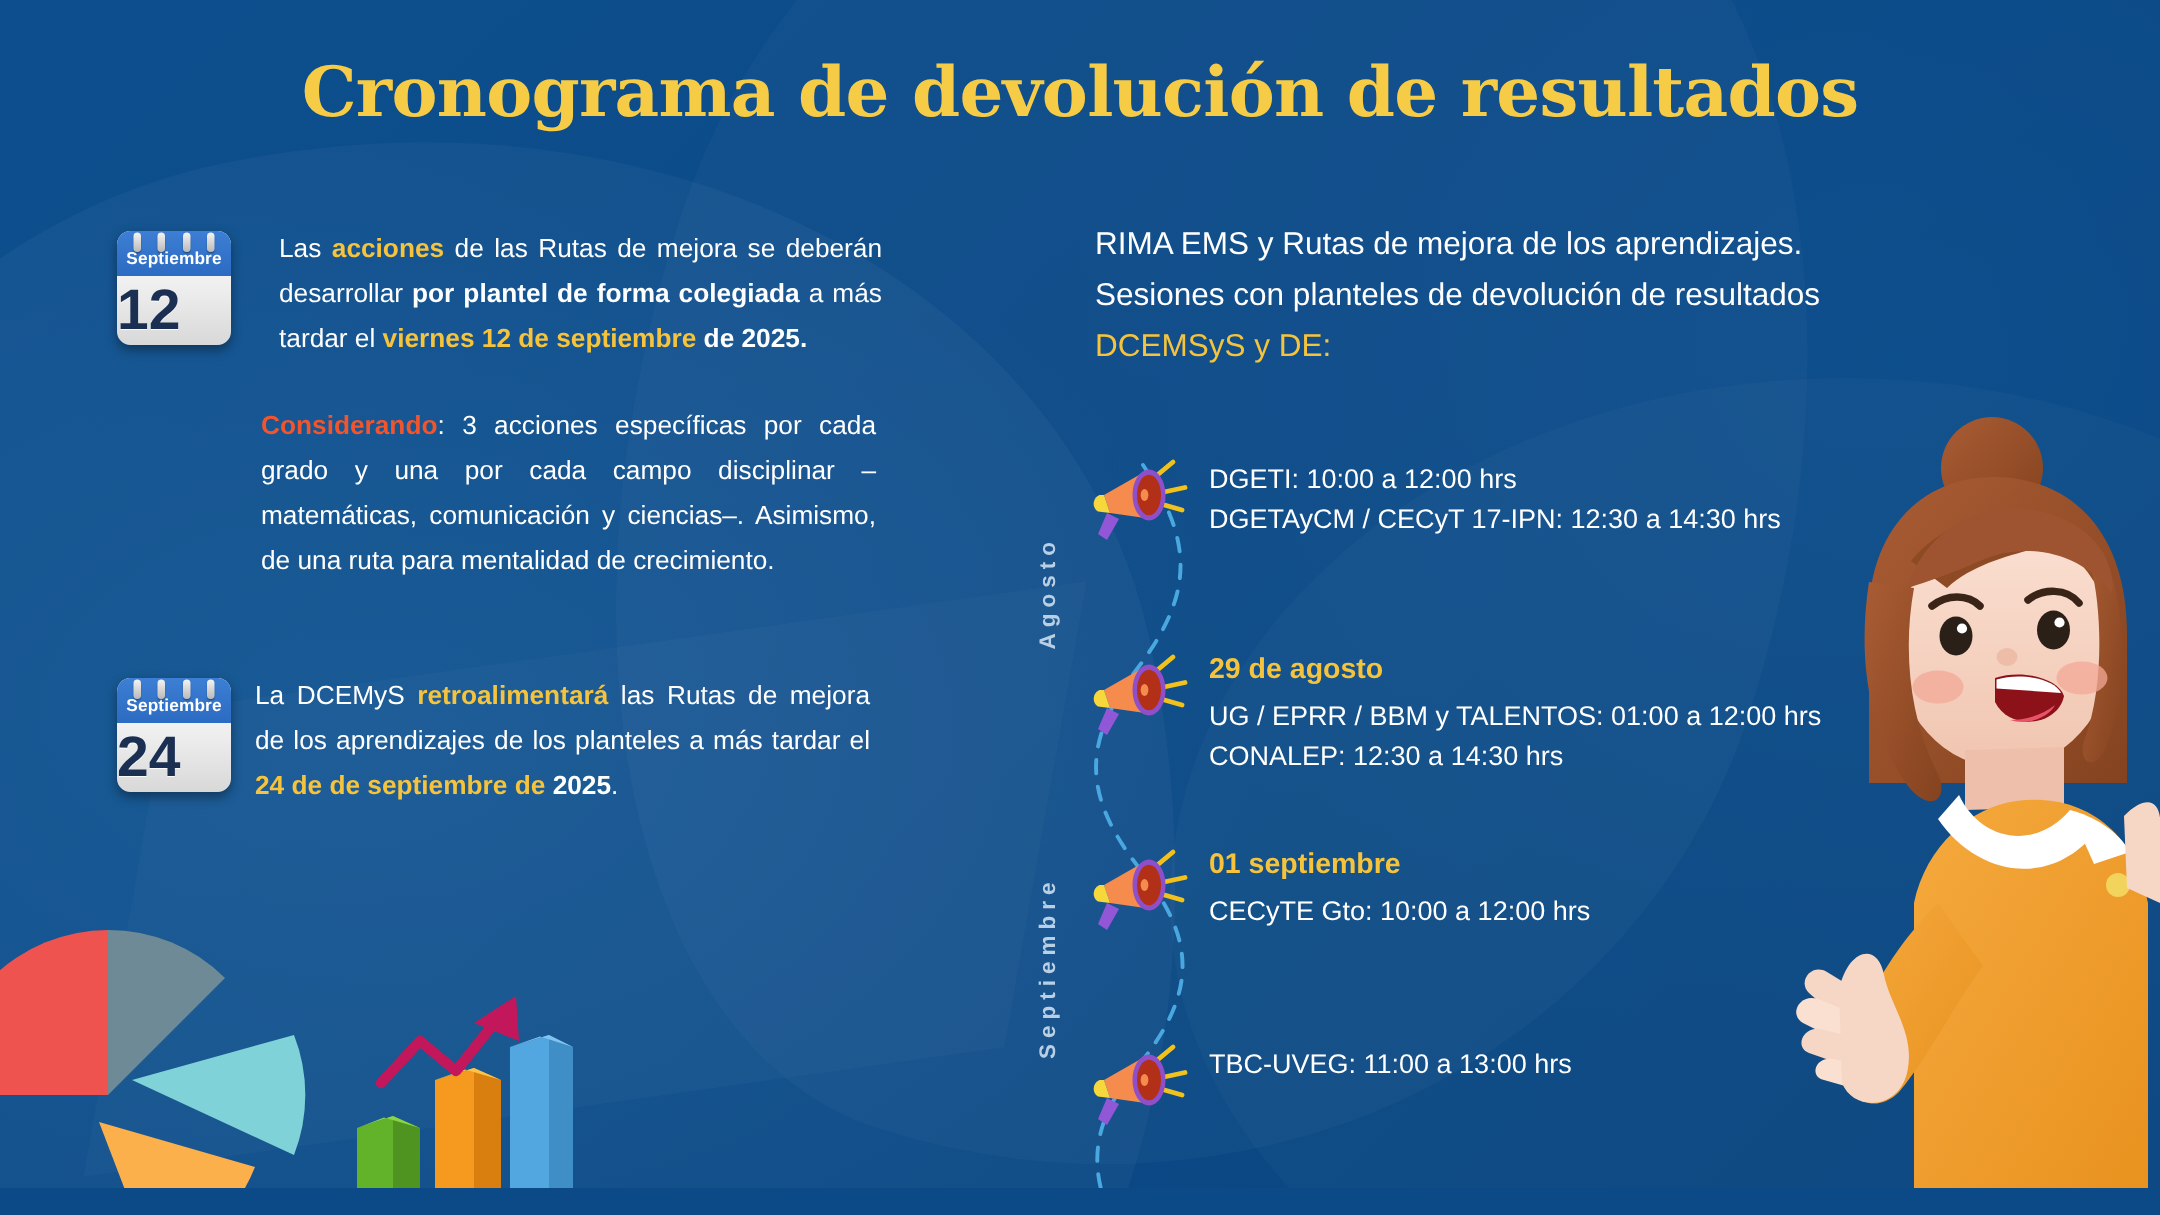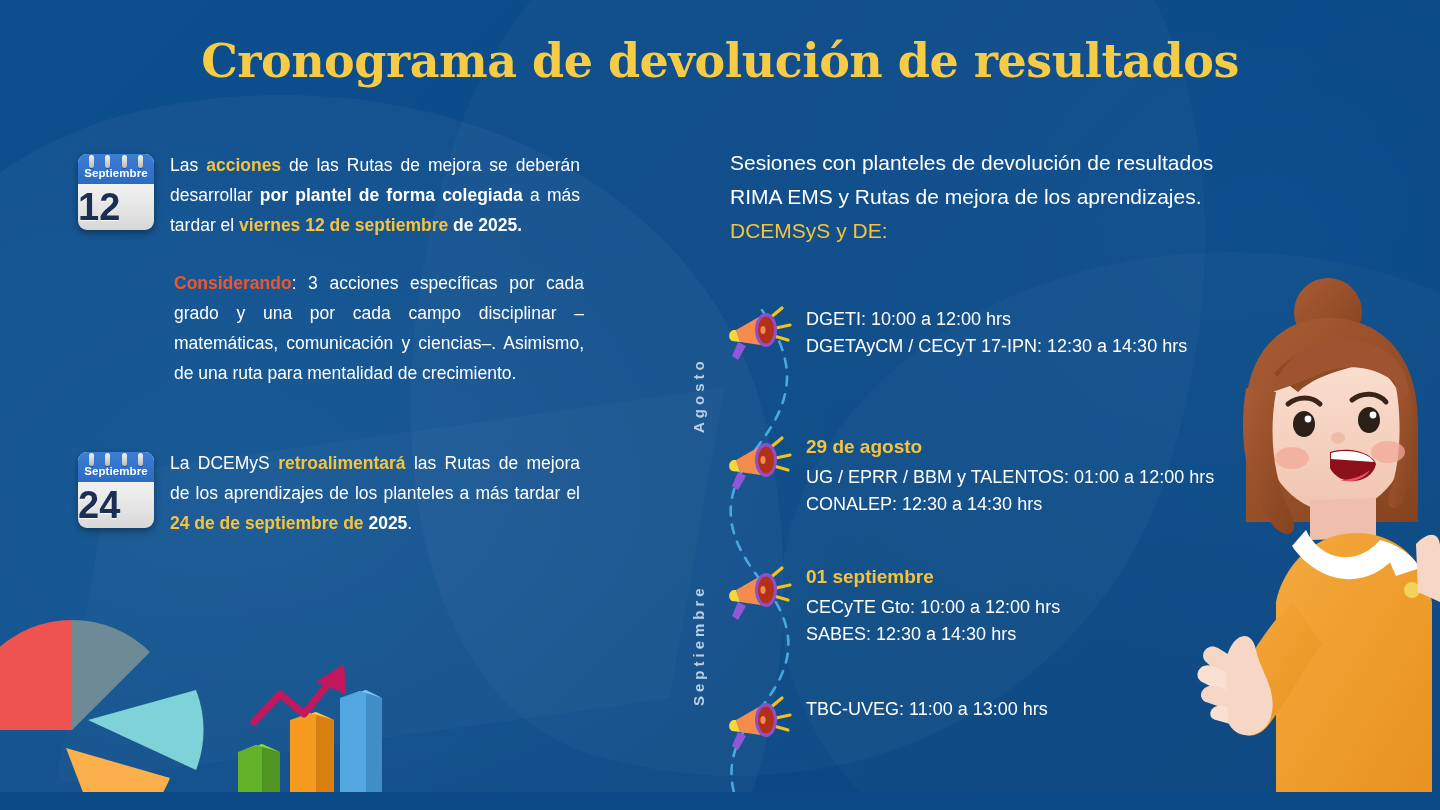--- a/index.html
+++ b/index.html
@@ -78,21 +78,21 @@
     display: flex;
     align-items: flex-start;
     margin-bottom: 6px;
   }
   .para-text {
     font-size: 17.5px;
     line-height: 30px;
     text-align: justify;
     color: #ffffff;
   }
-  .block-1 .para-text { width: 410px; margin-left: 16px; }
+  .block-1 .para-text { width: 410px; margin-left: 32px; }
   .block-2 { margin-top: 28px; margin-left: 96px; }
   .block-2 .para-text { width: 410px; }
   .block-3 { margin-top: 60px; }
   .block-3 .para-text { width: 410px; margin-left: 16px; }
 
   .b { font-weight: bold; }
   .y { color: #f6c33c; font-weight: bold; }
   .o { color: #f2552c; font-weight: bold; }
 
   
@@ -279,22 +279,22 @@
         <div class="cal-day">24</div>
       </div>
       <div class="para-text">
         <span>La DCEMyS </span><span class="y">retroalimentará</span><span> las Rutas de mejora de los aprendizajes de los planteles a más tardar el </span><span class="y">24 de de septiembre de</span><span class="b"> 2025</span><span>.</span>
       </div>
     </div>
   </div>
 
   <div class="right-col">
     <div class="right-intro">
+      <div>RIMA EMS y Rutas de mejora de los aprendizajes.</div>
       <div>Sesiones con planteles de devolución de resultados</div>
-      <div>RIMA EMS y Rutas de mejora de los aprendizajes.</div>
       <div class="hl">DCEMSyS y DE:</div>
     </div>
   </div>
 
   <div class="month-rail rail-agosto">Agosto</div>
   <div class="month-rail rail-sept">Septiembre</div>
 
   <svg class="snake" viewBox="0 0 140 510">
     <path d="M 62 10 C 96 62, 96 96, 58 146 C 20 196, 22 232, 62 282 C 100 330, 96 366, 56 414 C 28 448, 26 478, 40 510" fill="none" stroke="#4aa8e0" stroke-width="2.6" stroke-dasharray="9 9" stroke-linecap="round"></path>
   </svg>
@@ -352,21 +352,20 @@
         <path d="M10 28 L38 12 L42 44 L14 40 Z" fill="#f58b4c"></path>
         <path d="M10 28 L14 40 L6 39 C2 37, 2 30, 7 28 Z" fill="#f6d83c"></path>
         <ellipse cx="40" cy="28" rx="11" ry="17" fill="#8e4fc9"></ellipse>
         <ellipse cx="40" cy="28" rx="8" ry="13.5" fill="#b23018"></ellipse>
         <ellipse cx="37" cy="28" rx="2.6" ry="4" fill="#f58b4c"></ellipse>
         <path d="M12 40 L20 44 L12 58 L6 54 Z" fill="#9157d6"></path>
       </svg>
       <div class="tl-body">
         <div class="tl-date">01 septiembre</div>
         <div class="tl-line">CECyTE Gto: 10:00 a 12:00 hrs</div>
-        <div class="tl-line">SABES: 12:30 a 14:30 hrs</div>
       </div>
     </div>
 
     <div class="tl-item">
       <svg class="mega" viewBox="0 0 66 62">
         <g stroke="#f2c21c" stroke-width="3.2" stroke-linecap="round">
           <line x1="44" y1="16" x2="56" y2="6"></line>
           <line x1="50" y1="26" x2="64" y2="23"></line>
           <line x1="48" y1="34" x2="62" y2="38"></line>
         </g>

